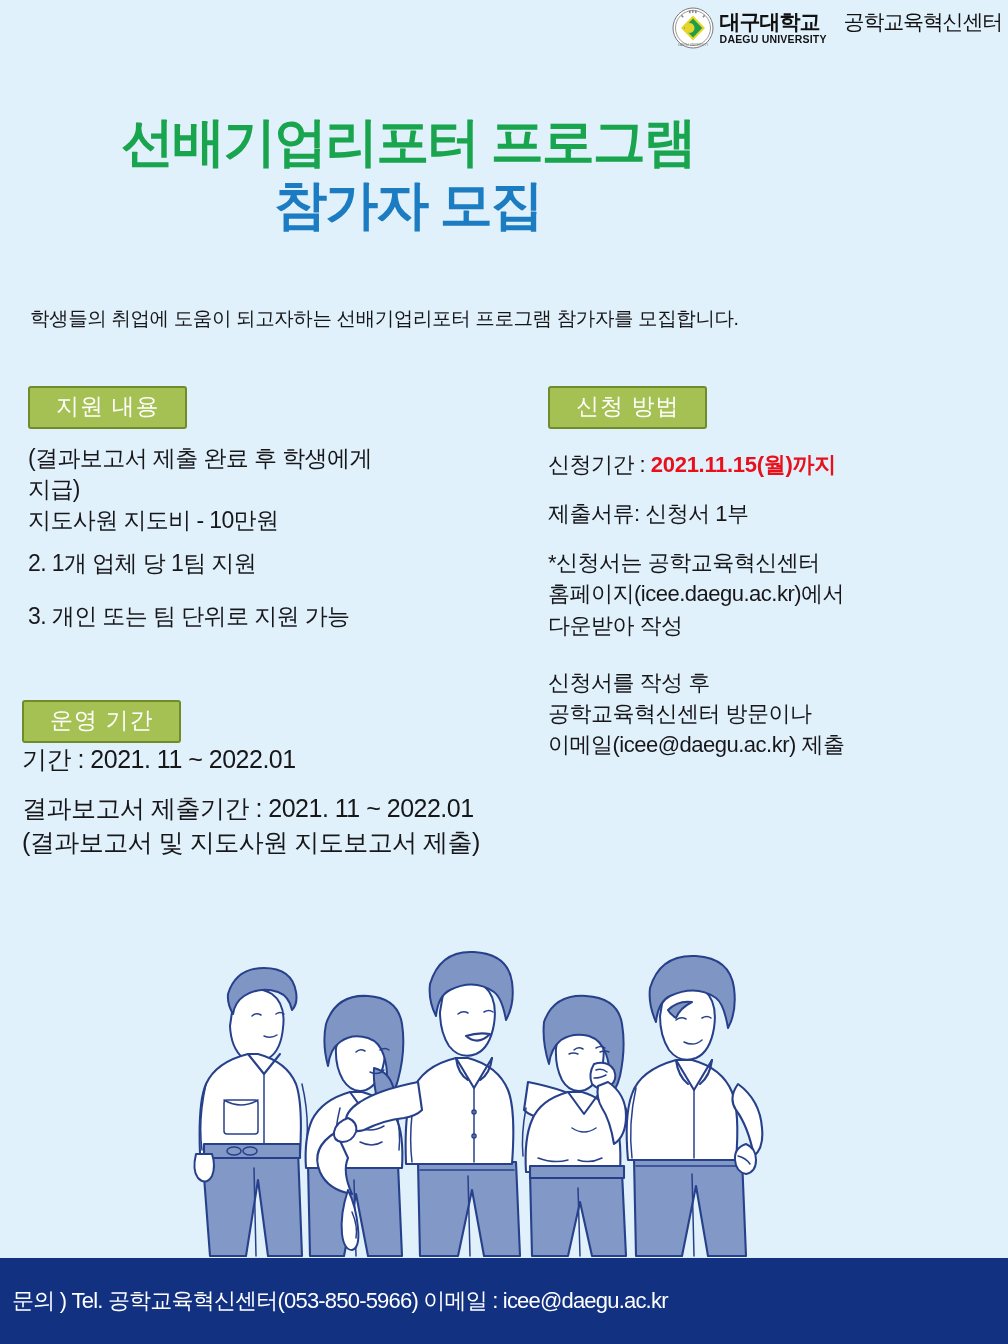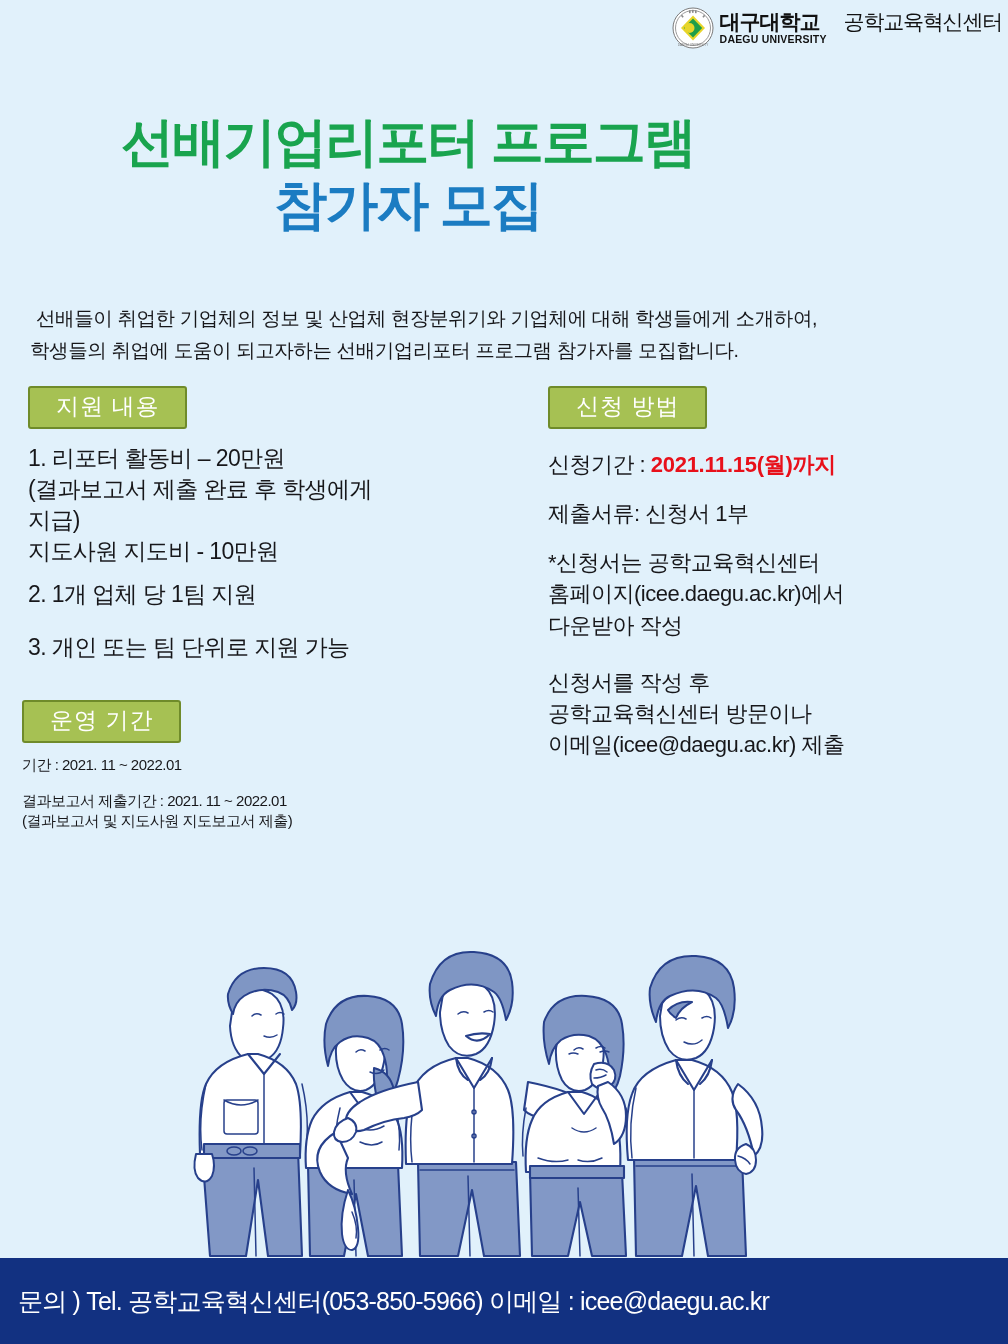--- a/index.html
+++ b/index.html
@@ -172,22 +172,21 @@
   .block-gap-lg { height: 26px; }
 
   
   .col-period {
     position: absolute;
     top: 700px;
     left: 22px;
     width: 560px;
   }
   .period-body {
-    margin-top: 12px;
-    font-size: 15px;
+    font-size: 25px;
     line-height: 1.34;
     letter-spacing: -0.5px;
     color: #17171a;
   }
   .period-body .ln { white-space: nowrap; }
   .period-gap { height: 16px; }
 
   
   .illustration {
     position: absolute;
@@ -204,23 +203,23 @@
     left: 0;
     bottom: 0;
     width: 1008px;
     height: 86px;
     background: #123181;
     display: flex;
     align-items: center;
   }
   .footer-text {
     color: #ffffff;
-    font-size: 25px;
+    font-size: 22px;
     letter-spacing: -0.8px;
-    padding-left: 18px;
+    padding-left: 12px;
     white-space: nowrap;
   }
 </style>
 </head>
 <body>
 
 <div class="poster">
 
   <div class="header-logo">
     <div class="seal">
@@ -248,28 +247,26 @@
       <div class="logo-en">DAEGU UNIVERSITY</div>
     </div>
   </div>
 
   <div class="title-wrap">
     <div class="title-line1">선배기업리포터 프로그램</div>
     <div class="title-line2">참가자 모집</div>
   </div>
 
   <div class="intro">
-    <div class="intro-line first">선배들이  취업한  기업체의  정보  및  산업체  현장분위기와   기업체에  대해  학생들에게  소개하여,</div>
     <div class="intro-line">학생들의  취업에  도움이  되고자하는 선배기업리포터 프로그램 참가자를 모집합니다.</div>
   </div>
 
   <div class="col-left">
     <div class="pill">지원 내용</div>
     <div class="support-list body-text">
-      <div class="ln">1.  리포터 활동비 – 20만원</div>
       <div class="ln"> (결과보고서 제출 완료 후 학생에게</div>
       <div class="ln">지급)</div>
       <div class="ln"> 지도사원 지도비 - 10만원</div>
       <div class="support-gap"></div>
       <div class="ln">2.  1개 업체 당 1팀 지원</div>
       <div class="support-gap-big"></div>
       <div class="ln">3. 개인 또는 팀 단위로 지원 가능</div>
     </div>
   </div>
 

